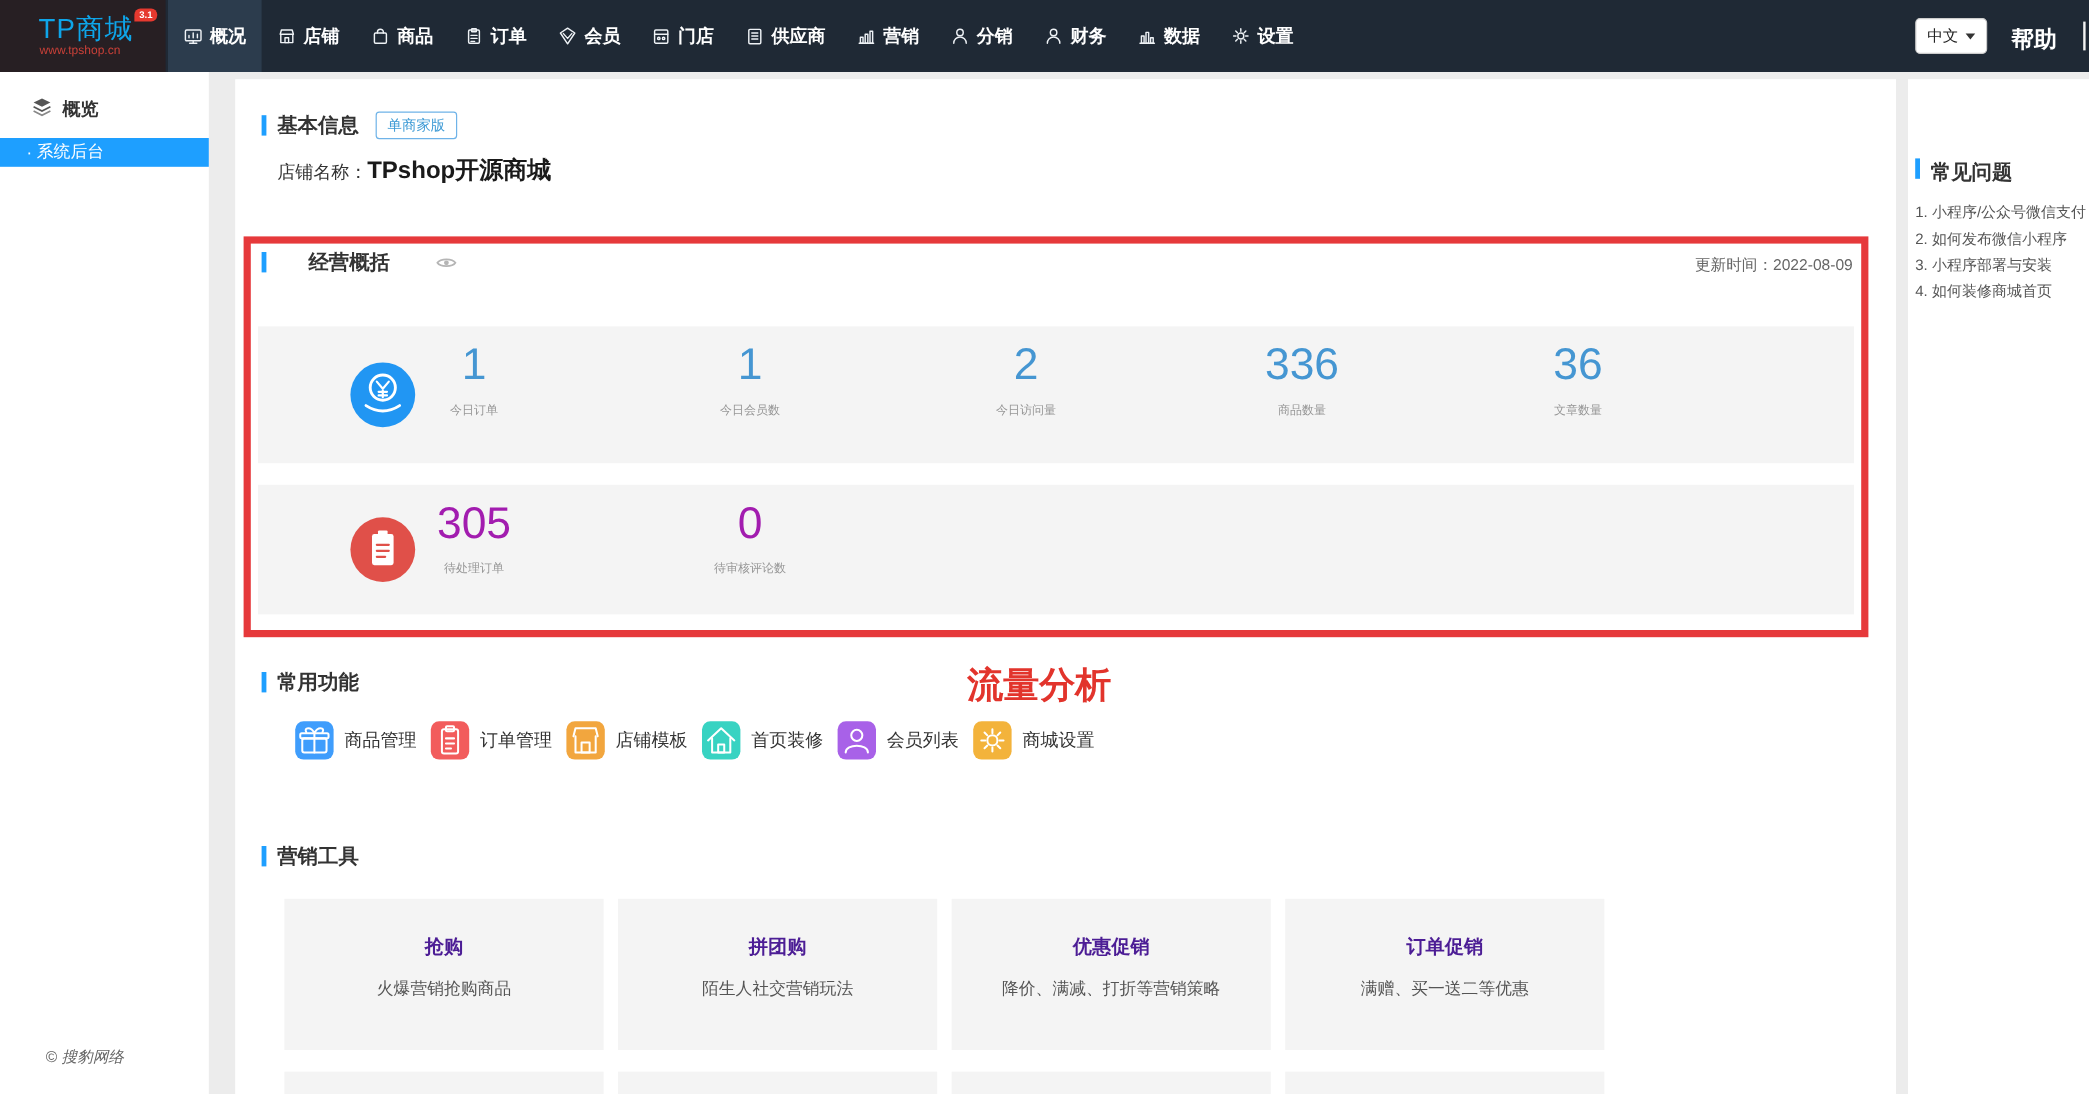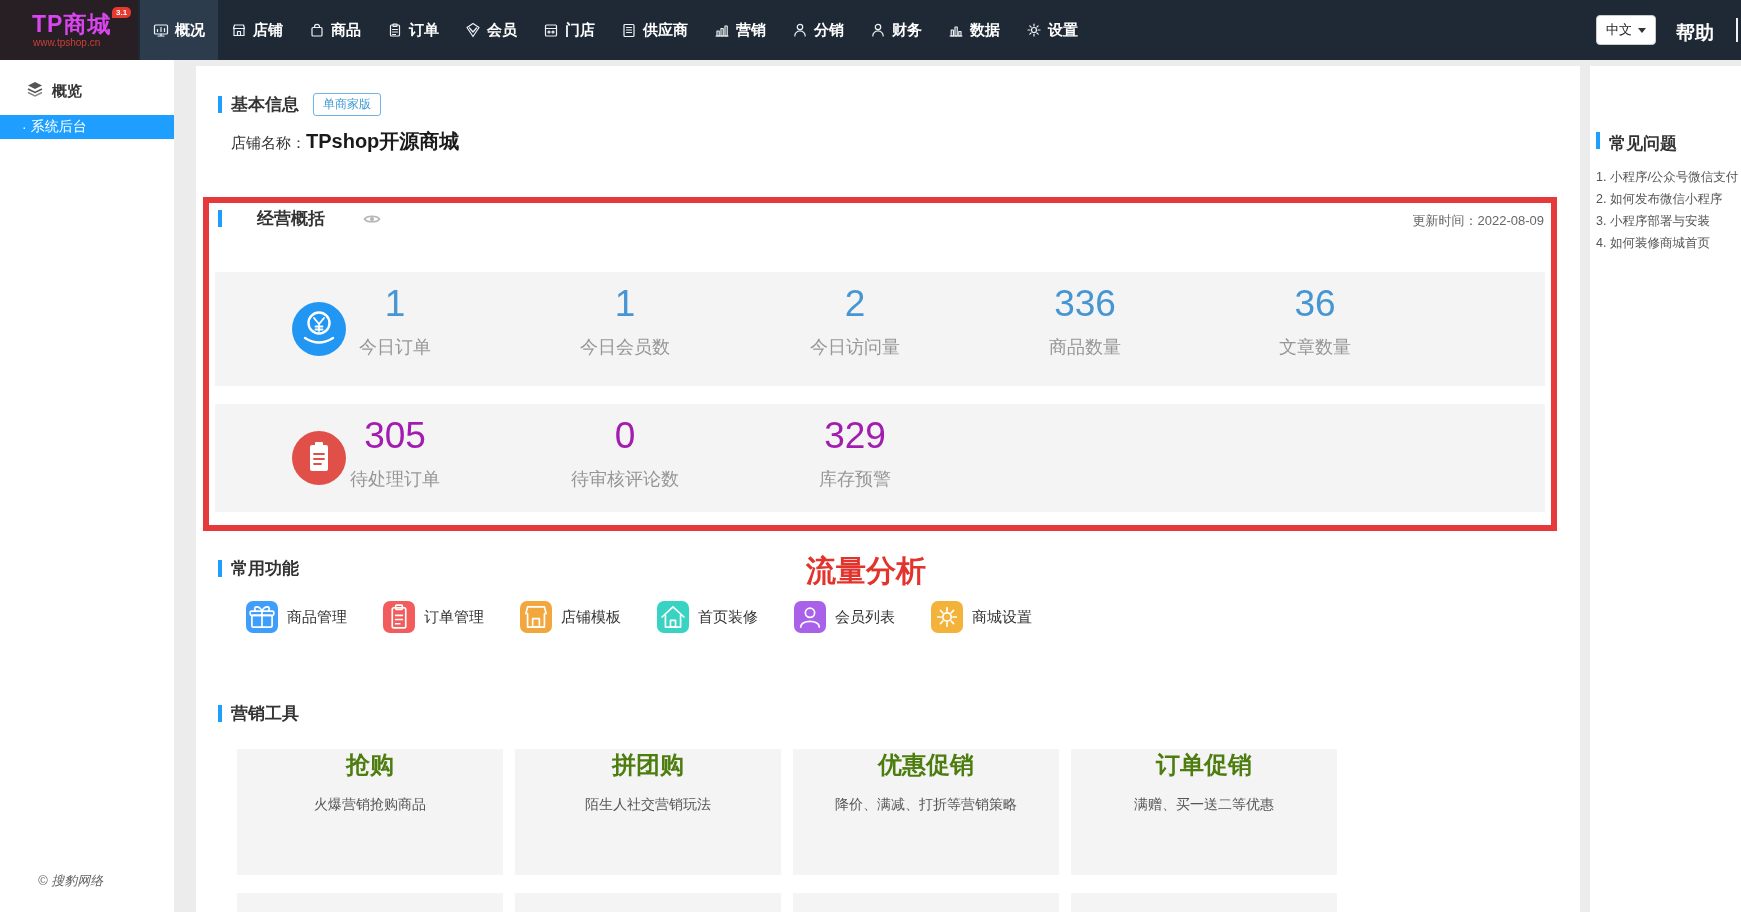--- a/index.html
+++ b/index.html
@@ -3,21 +3,21 @@
 <meta charset="utf-8">
 <style>
   * { margin:0; padding:0; box-sizing:border-box; }
   html,body { width:1741px; height:912px; }
   body { font-family:"Liberation Sans","DejaVu Sans",sans-serif; }
   #page { position:relative; width:1741px; height:912px; background:#ececec; overflow:hidden; }
 
   
   .nav { position:absolute; left:0; top:0; width:1741px; height:60px; background:#1f2935; z-index:20; }
   .logo { position:absolute; left:0; top:0; width:138px; height:60px; background:#271f23; cursor:pointer; }
-  .logo-title { position:absolute; left:32px; top:9px; font-size:23px; font-weight:700; color:#d946ef; letter-spacing:1px; }
+  .logo-title { position:absolute; left:32px; top:9px; font-size:23px; font-weight:400; color:#0ea5e9; letter-spacing:1px; }
   .logo-sub { position:absolute; left:33px; top:37px; font-size:10px; color:#c94038; }
   .logo-badge { position:absolute; left:112px; top:7px; background:#e6392f; color:#fff; font-size:8px; font-weight:700; padding:1px 4px; border-radius:5px 5px 5px 0; }
   .nav-items { position:absolute; left:140px; top:0; height:67px; display:flex; }
   .nav-item { height:60px; display:flex; align-items:center; padding:0 13px; cursor:pointer; }
   .nav-item.active { background:#2c3c4d; }
   .nav-item .nicon { display:inline-flex; margin-right:6px; }
   .nav-item .nicon svg * { stroke:#eef2f6; fill:none; stroke-width:1.2; stroke-linecap:round; stroke-linejoin:round; }
   .nav-item .nlabel { color:#ffffff; font-size:15px; font-weight:700; white-space:nowrap; }
   .lang-btn { position:absolute; right:85px; top:15px; width:60px; height:30px; background:#fff; border:1px solid #ccc; border-radius:4px; display:flex; align-items:center; justify-content:center; cursor:pointer; }
   .lang-btn .lang-text { font-size:13px; color:#222; }
@@ -48,34 +48,34 @@
   .band1 { top:206px; height:114px; }
   .band2 { top:338px; height:108px; }
   .stat-circle { position:absolute; left:77px; top:50%; transform:translateY(-50%); width:54px; height:54px; border-radius:50%; display:flex; align-items:center; justify-content:center; }
   .circle-blue { background:#2196f3; }
   .circle-red { background:#e05049; }
   .stat-cols { position:absolute; left:65px; top:0; bottom:0; display:flex; }
   .stat-col { width:230px; text-align:center; padding-top:10px; }
   .stat-value { font-size:37px; line-height:44px; }
   .band1 .stat-value { color:#4596d2; }
   .band2 .stat-value { color:#a21caf; }
-  .stat-label { font-size:18px; color:#969696; margin-top:9px; }
-
-  .shortcut-row { position:absolute; left:50px; top:535px; display:flex; gap:36px; }
+  .stat-label { font-size:10px; color:#969696; margin-top:9px; }
+
+  .shortcut-row { position:absolute; left:50px; top:535px; display:flex; gap:12px; }
   .shortcut { display:flex; align-items:center; cursor:pointer; }
   .sc-icon { width:32px; height:32px; border-radius:7px; display:flex; align-items:center; justify-content:center; margin-right:9px; }
   .sc-icon svg * { stroke:#fff; fill:none; stroke-width:2; stroke-linecap:round; stroke-linejoin:round; }
   .sc-label { font-size:15px; color:#333; white-space:nowrap; }
 
   .cards-row { position:absolute; left:41px; display:flex; gap:12px; }
   .row-a { top:683px; }
   .row-b { top:827px; }
   .mcard { width:266px; height:126px; background:#f4f4f4; text-align:center; cursor:pointer; }
   .mcard-partial { width:266px; height:90px; background:#f4f4f4; cursor:pointer; }
-  .mcard-title { font-size:24px; font-weight:700; color:#4d7c0f; }
+  .mcard-title { margin-top:30px; font-size:16px; font-weight:700; color:#4c1d95; }
   .mcard-desc { margin-top:15px; font-size:14px; color:#555; }
 
   
   .anno-rect { position:absolute; left:203px; top:197px; width:1354px; height:334px; border:6px solid #e6393b; z-index:30; pointer-events:none; }
   .anno-text { position:absolute; left:806px; top:551px; font-size:30px; font-weight:700; color:#e2342c; z-index:30; pointer-events:none; white-space:nowrap; }
 
   
   .faq { position:absolute; left:1590px; top:66px; width:151px; height:846px; background:#ffffff; z-index:2; }
   .faq-title { position:absolute; left:6px; top:66px; display:flex; }
   .faq-items { position:absolute; left:6px; top:100px; }
@@ -296,24 +296,20 @@
       </div>
       <div class="stat-cols">
         <div class="stat-col">
           <div class="stat-value">305</div>
           <div class="stat-label">待处理订单</div>
         </div>
         <div class="stat-col">
           <div class="stat-value">0</div>
           <div class="stat-label">待审核评论数</div>
         </div>
-        <div class="stat-col">
-          <div class="stat-value">329</div>
-          <div class="stat-label">库存预警</div>
-        </div>
       </div>
     </div>
 
     <div class="sec-title" style="left:22px; top:491px;">
       <span class="sec-bar"></span>
       <span class="sec-text">常用功能</span>
     </div>
     <div class="shortcut-row">
       <div class="shortcut">
         <span class="sc-icon" style="background: rgb(63, 157, 252);">

